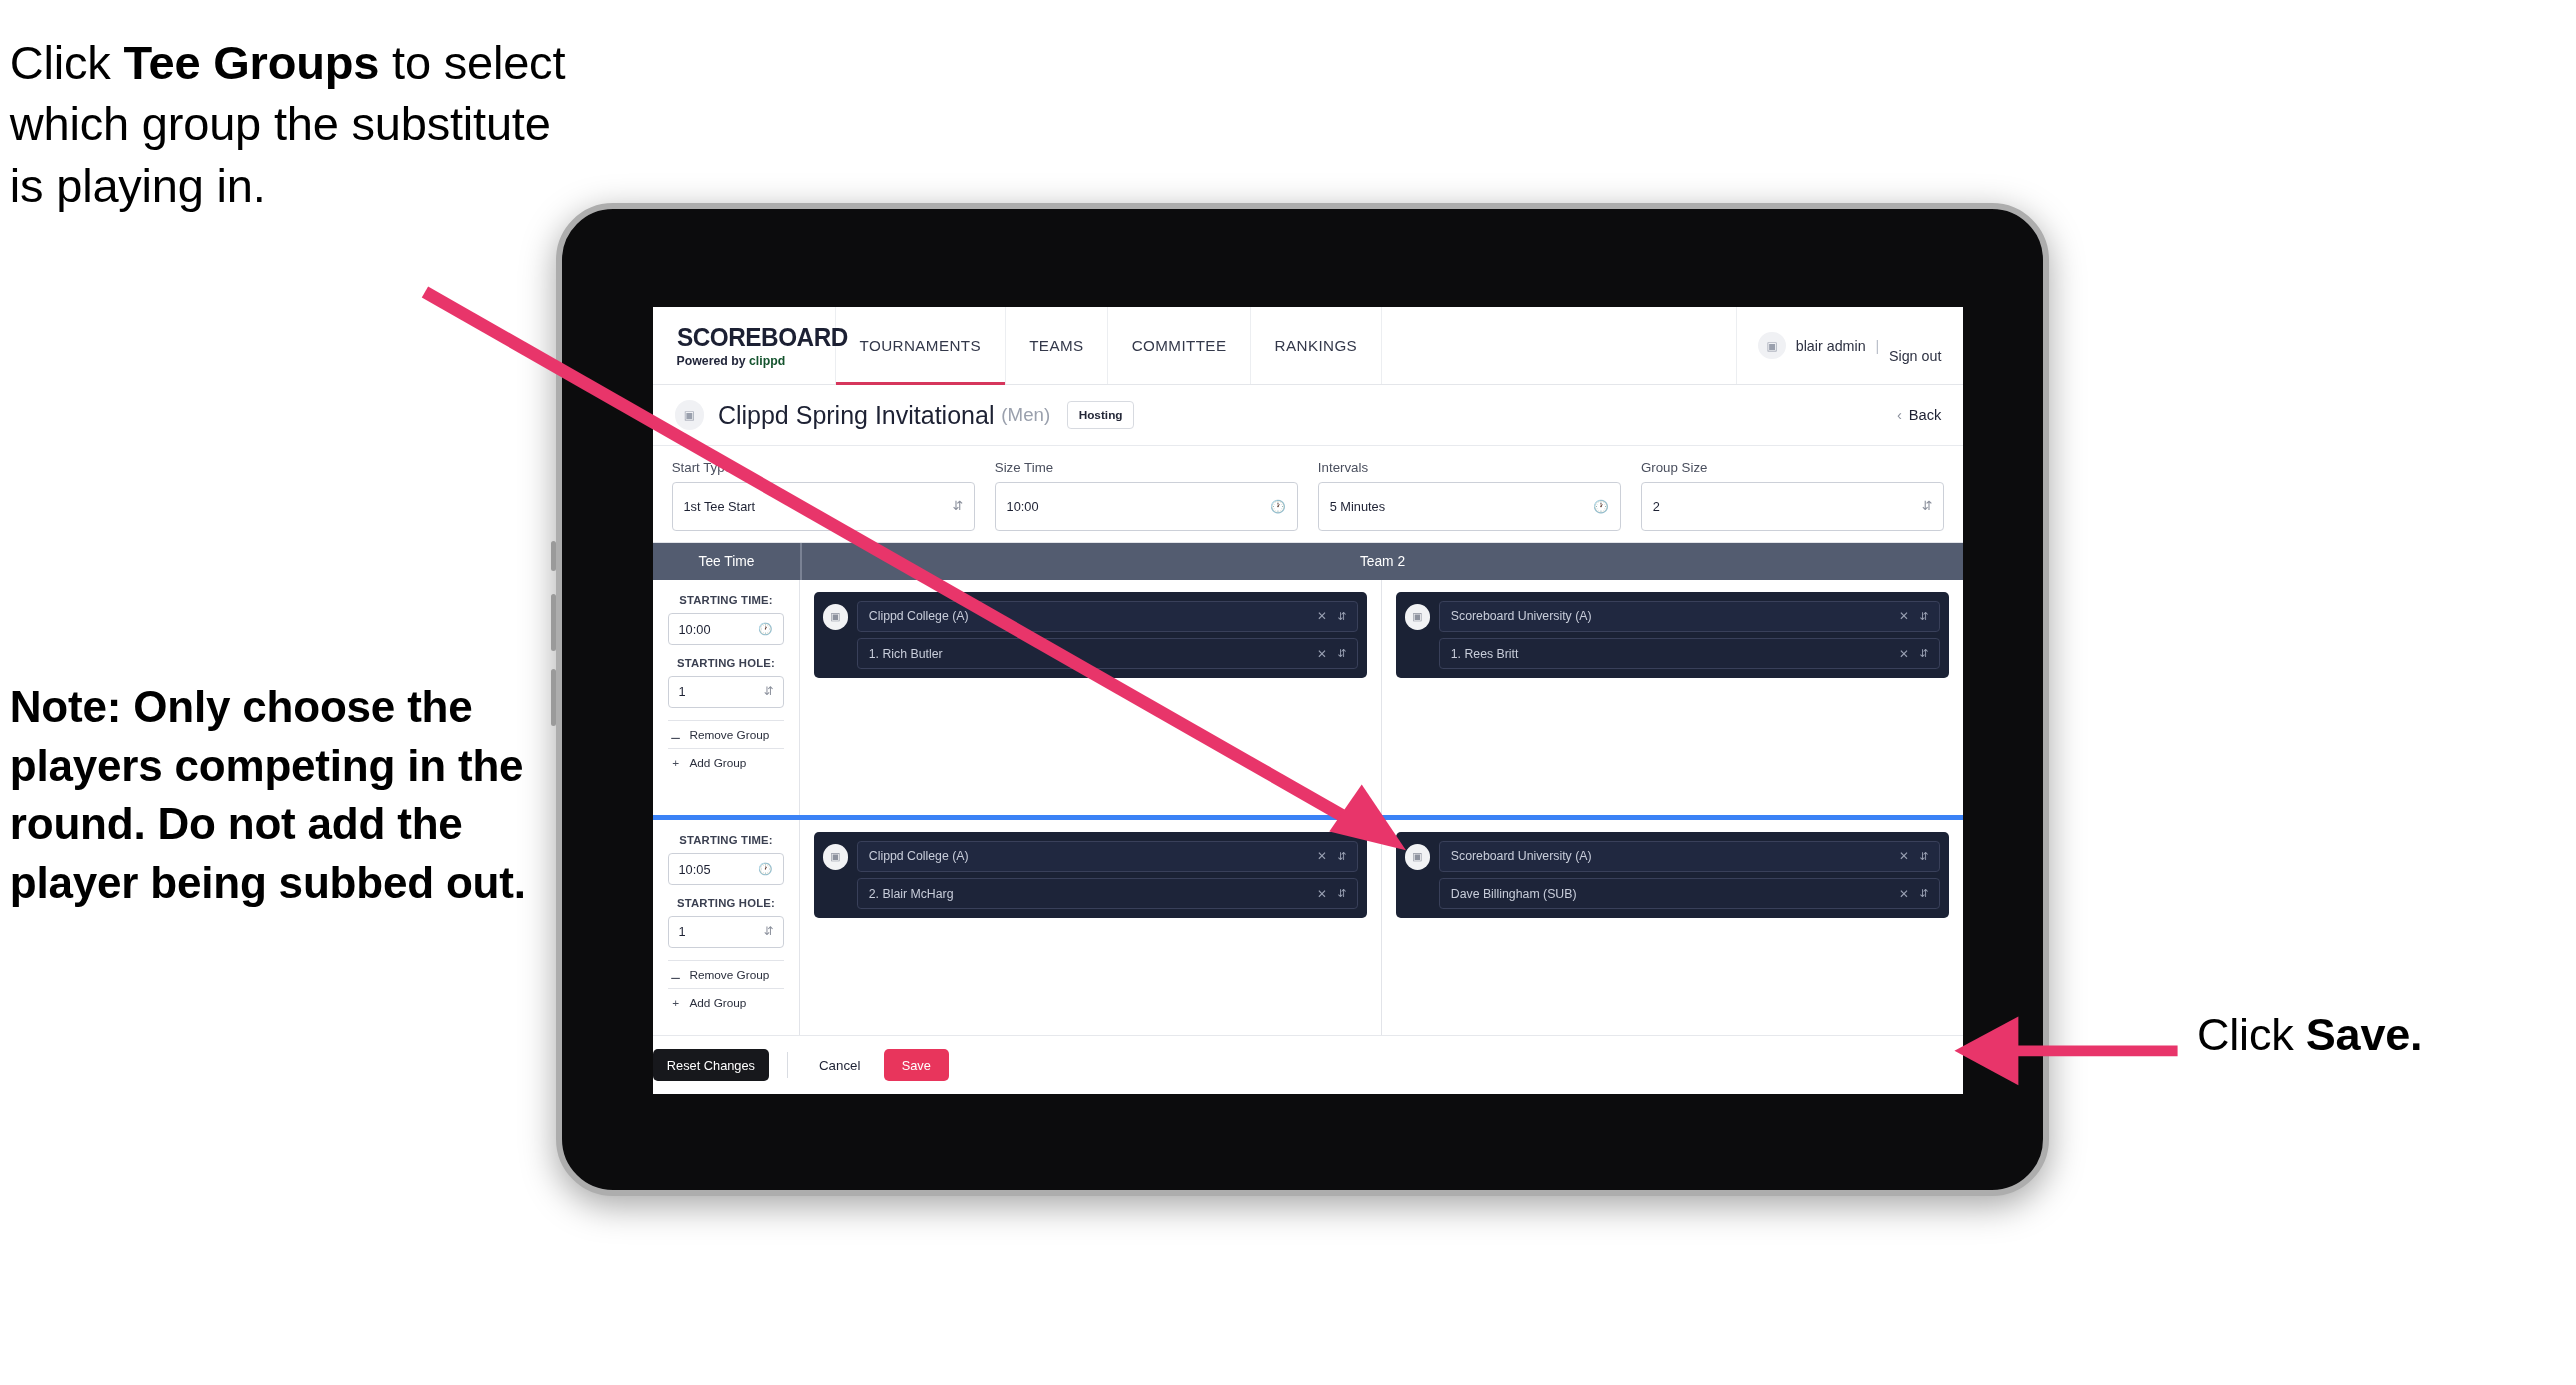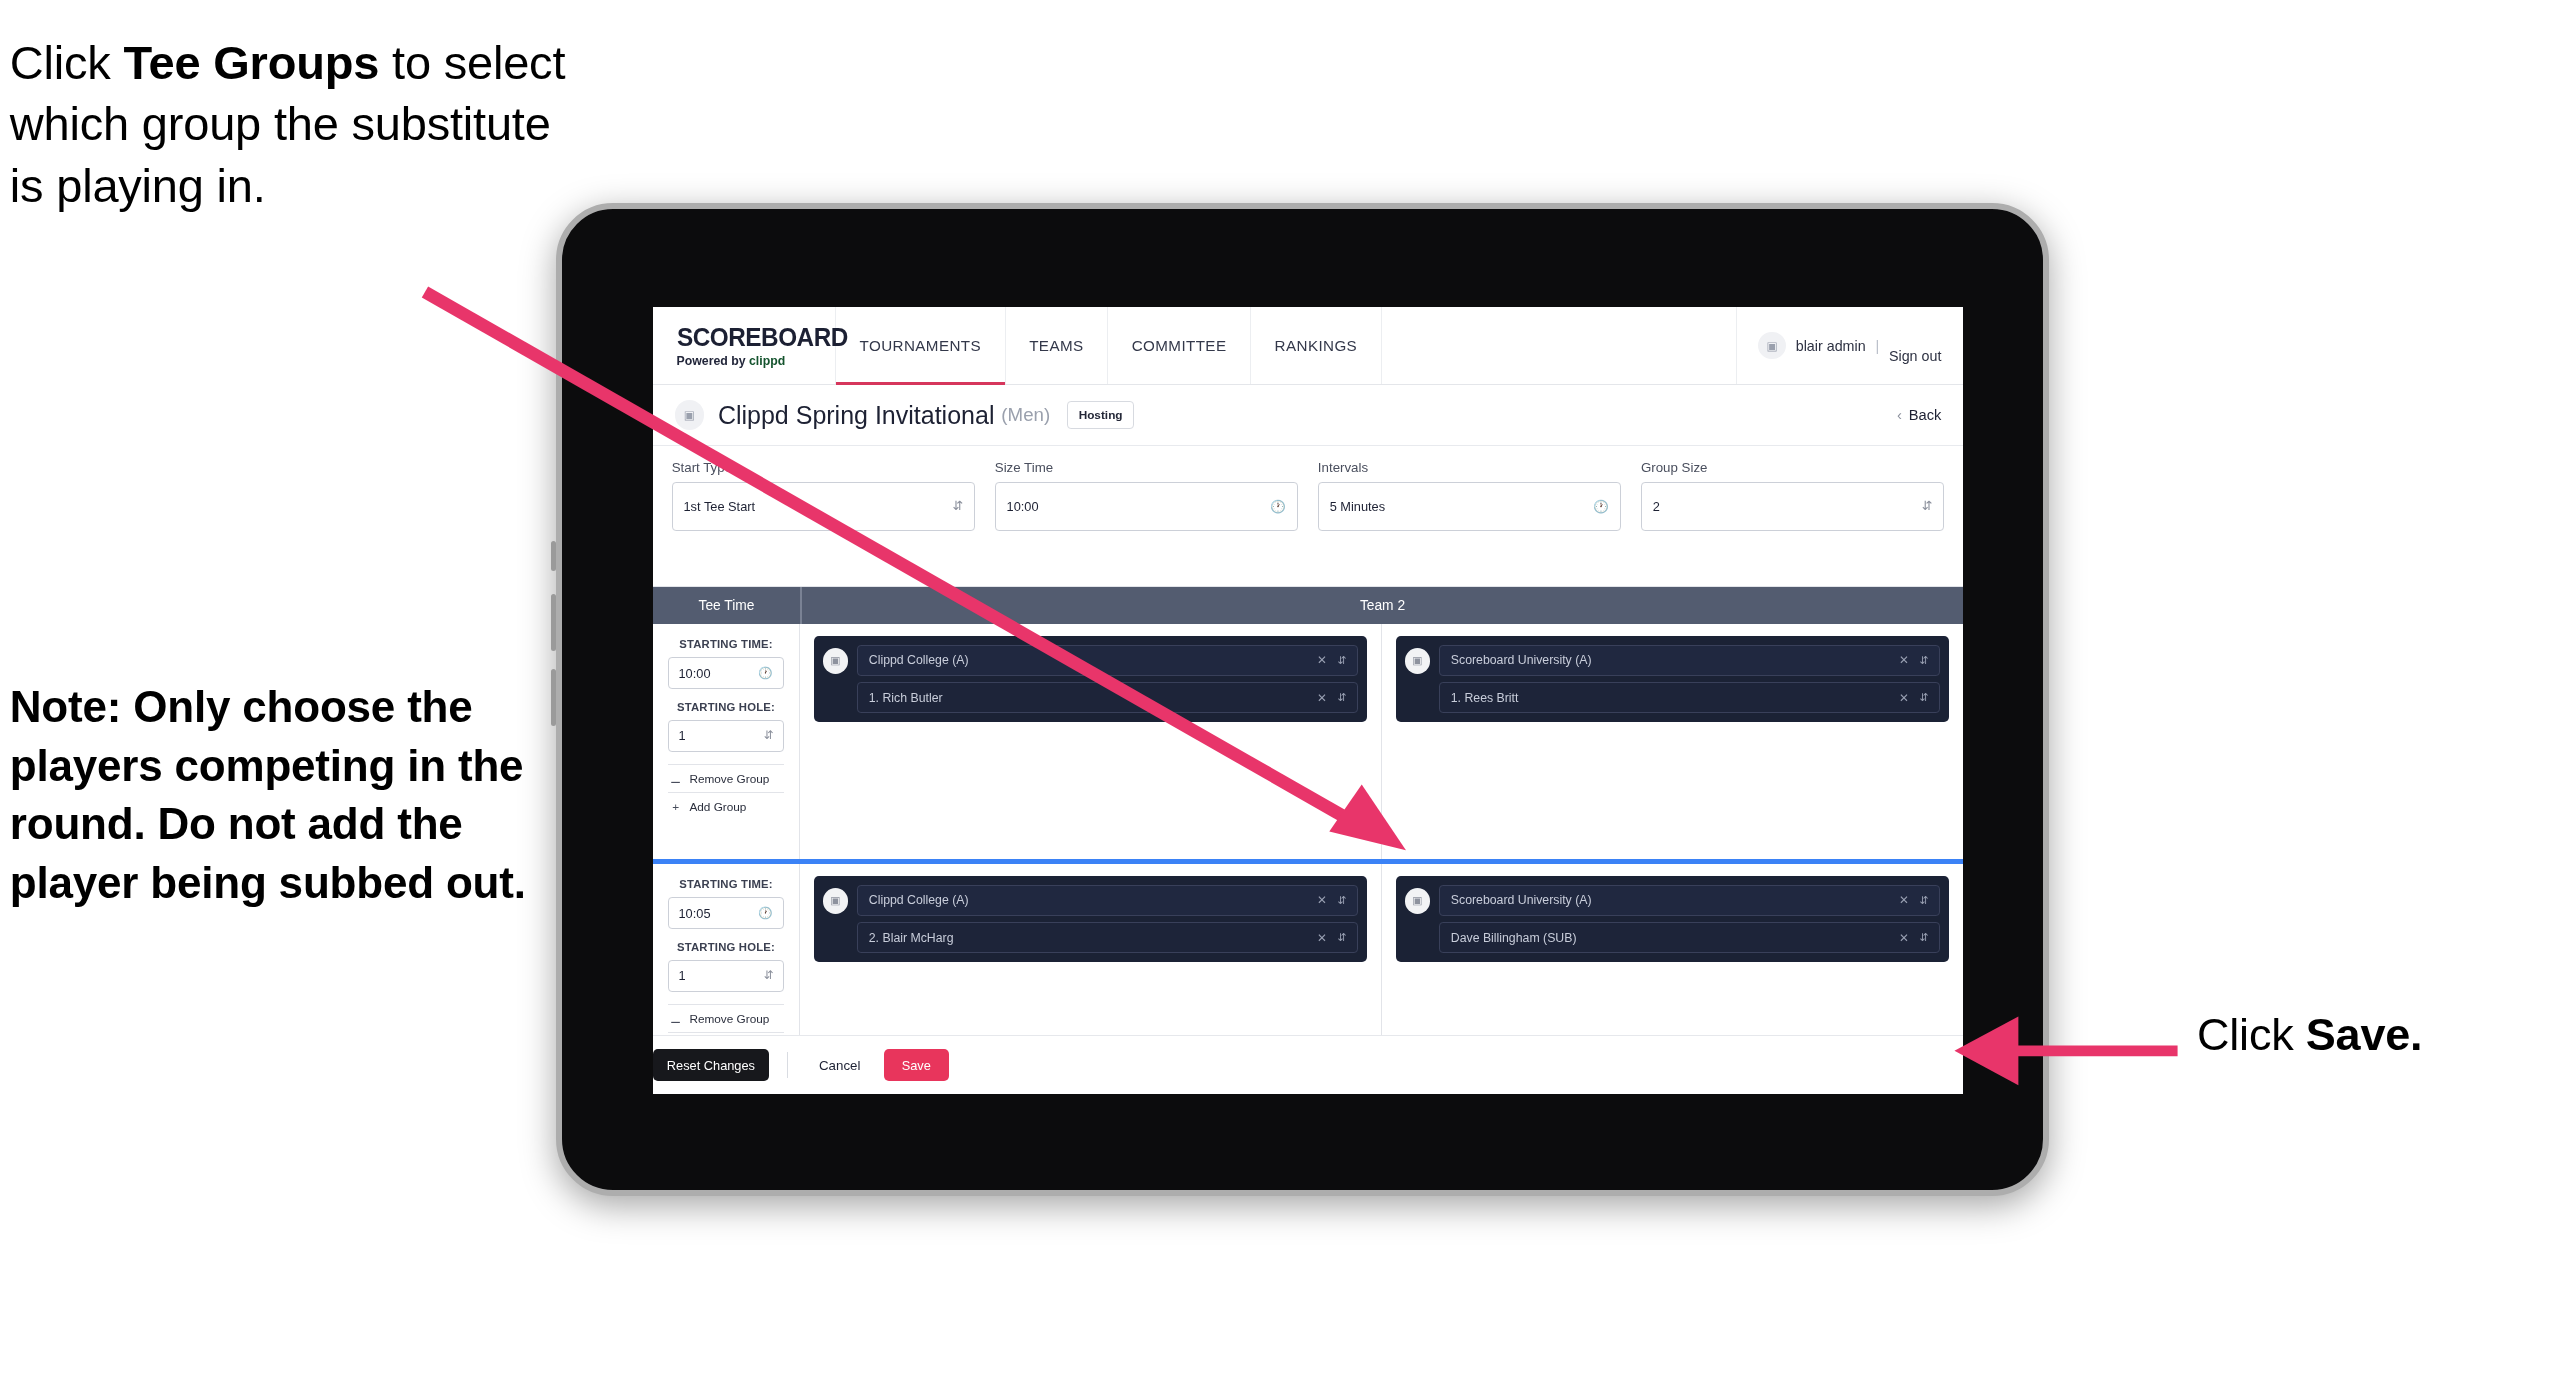--- a/index.html
+++ b/index.html
@@ -98,21 +98,21 @@
   .ctl-field {
     height: 49px; border:1px solid #ccd0d8; border-radius:3.9px; background:#fff;
     display:flex; align-items:center; padding: 0 10.8px;
     font-size: 12.8px; color:#1d2133;
   }
   .ctl-field .val { flex:1; }
   .ctl-field .ico { color:#8a8f9b; font-size:12.8px; }
   .stepper { color:#555a68; font-size: 11.8px; line-height: 1; }
 
   
-  .table-wrap { flex:1; overflow:hidden; border-top: 1px solid #e2e4e9; position:relative;margin-top:44px; }
+  .table-wrap { flex:1; overflow:hidden; border-top: 1px solid #e2e4e9; position:relative; }
   .thead { display:flex; background:#535c70; height:37px; }
   .th { color:#fff; font-size:13.8px; display:flex; align-items:center; justify-content:center; }
   .col-tee { width: 147px; }
   .col-team { flex:1; }
   .th-div { width:1px; background:#7a8294; }
 
   .grow { display:flex; border-bottom:5px solid #3b82f6; min-height: 240px; }
   .teecell {
     width: 147px; border-right:1px solid #e2e4e9; padding: 13.8px 14.7px 0 14.7px;
     display:flex; flex-direction:column; align-items:stretch;

